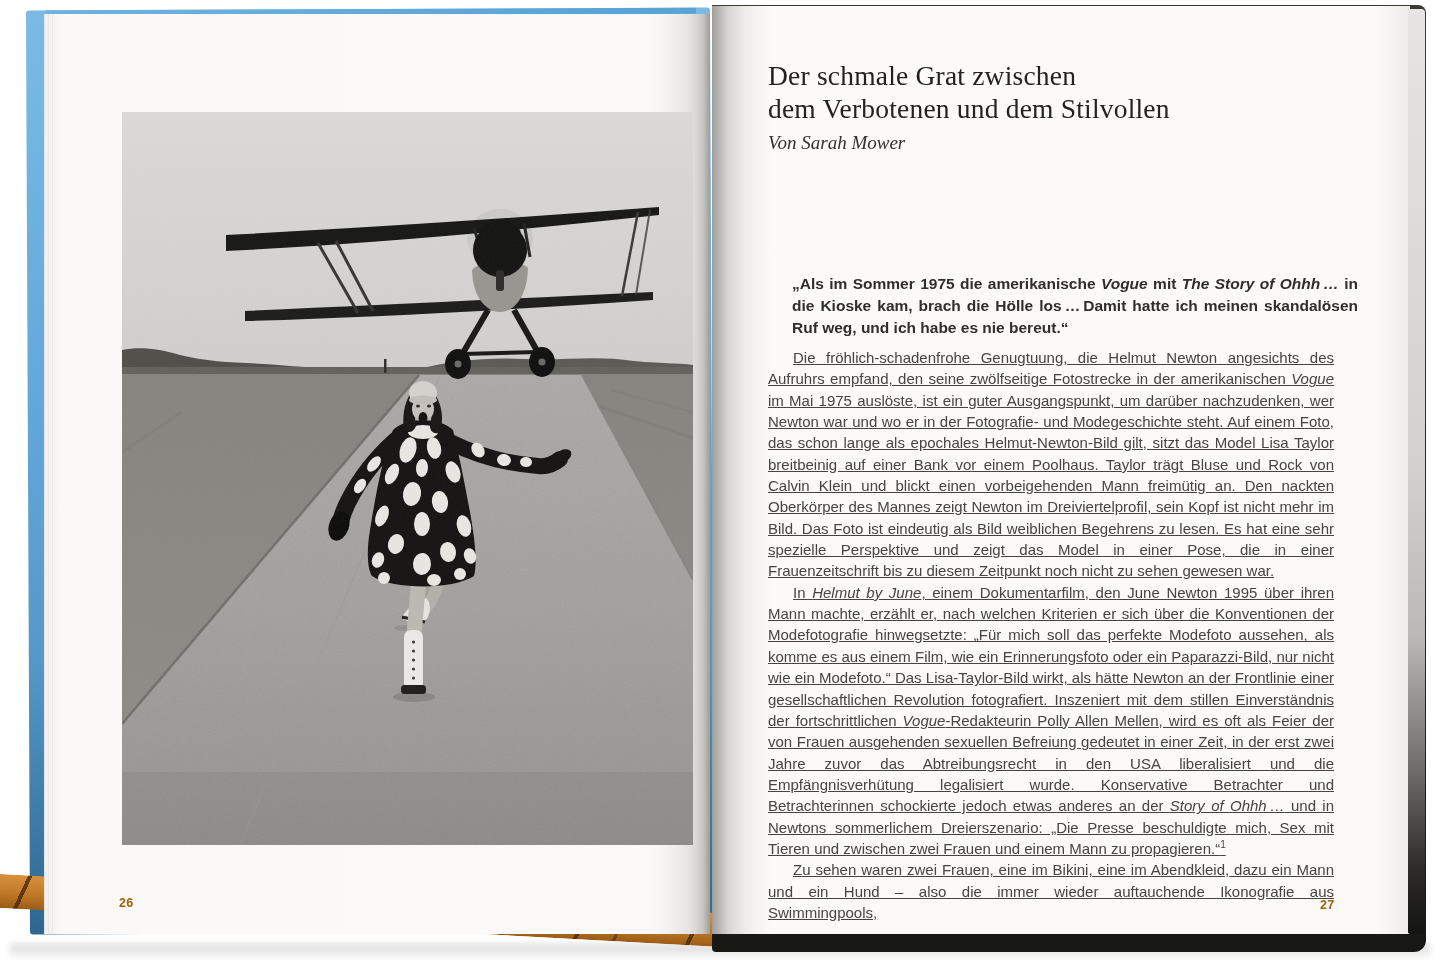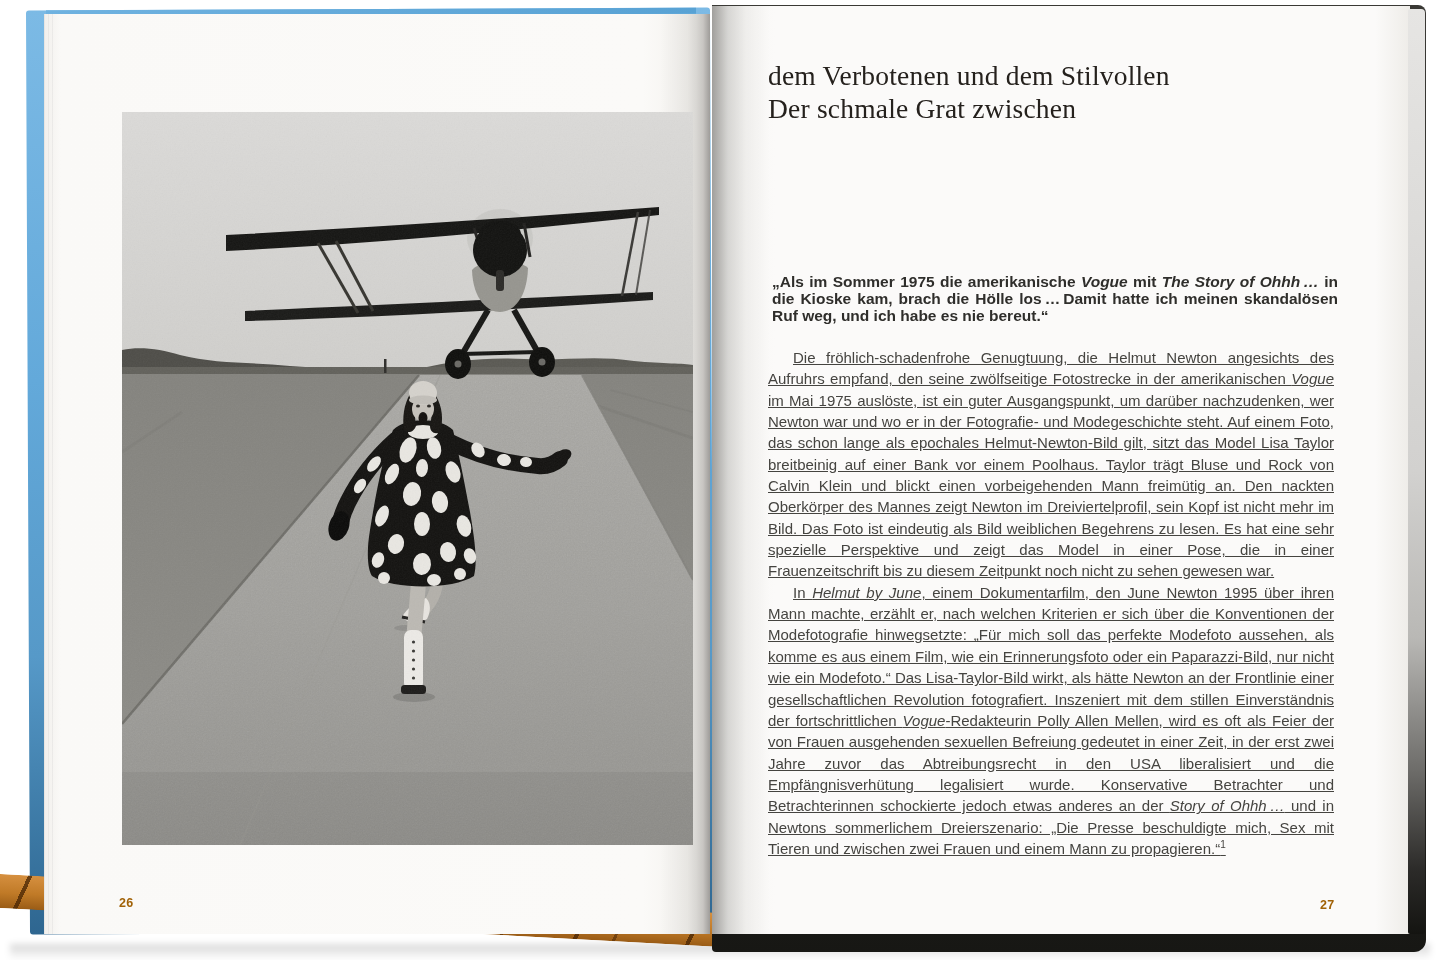--- a/index.html
+++ b/index.html
@@ -69,22 +69,22 @@
   .photo{position:absolute;left:122px;top:112px;width:571px;height:733px;z-index:3;}
   .photo svg{display:block;}
   .pagenum{position:absolute;z-index:5;font-size:12.5px;font-weight:bold;color:#a16207;letter-spacing:.4px;}
   .pn-left{left:119px;top:896px;}
   .pn-right{left:1320px;top:898px;}
   
   .title-block{position:absolute;left:768px;top:60px;width:580px;z-index:5;color:#25211d;}
   .title-line{display:block;font-family:"Liberation Serif",serif;font-size:27.5px;line-height:32.5px;font-weight:normal;letter-spacing:.2px;}
   .byline{margin-top:7px;font-family:"Liberation Serif",serif;font-style:italic;font-size:19px;color:#33302c;}
   .lead{
-    position:absolute;left:772px;top:273px;width:566px;z-index:5;
-    font-size:15.5px;line-height:17px;font-weight:bold;color:#2f2e2b;text-align:justify;
+    position:absolute;left:792px;top:273px;width:566px;z-index:5;
+    font-size:15.5px;line-height:22px;font-weight:bold;color:#2f2e2b;text-align:justify;
   }
   .bodytext{
     position:absolute;left:768px;top:347px;width:566px;z-index:5;
     font-size:15px;line-height:21.35px;color:#454440;text-align:justify;
   }
   .bodytext p{margin:0;text-indent:25px;text-decoration:underline;}
   .it{font-style:italic;}
   sup{font-size:10px;line-height:0;vertical-align:super;}
 </style>
 </head>
@@ -236,22 +236,24 @@
 
     <rect x="0" y="0" width="571" height="733" filter="url(#grain)" opacity=".07"></rect>
     <rect x="0" y="660" width="571" height="73" fill="#000" opacity=".05"></rect>
   </svg>
 </div>
 
 <div class="pagenum pn-left">26</div>
 <div class="pagenum pn-right">27</div>
 
 <div class="title-block">
+  <span class="title-line">Der schmale Grat zwischen</span>
   <span class="title-line">dem Verbotenen und dem Stilvollen</span>
-  <span class="title-line">Der schmale Grat zwischen</span>
+  <div class="byline">Von Sarah Mower</div>
 </div>
 
 <div class="lead"><span>„Als im Sommer 1975 die amerikanische </span><span class="it">Vogue</span><span> mit </span><span class="it">The Story of Ohhh …</span><span> in die Kioske kam, brach die Hölle los … Damit hatte ich meinen skandalösen Ruf weg, und ich habe es nie bereut.“</span></div>
 
 <div class="bodytext">
     <p><span>Die fröhlich-schadenfrohe Genugtuung, die Helmut Newton angesichts des Aufruhrs empfand, den seine zwölfseitige Fotostrecke in der amerikanischen </span><span class="it">Vogue</span><span> im Mai 1975 auslöste, ist ein guter Ausgangspunkt, um darüber nachzudenken, wer Newton war und wo er in der Fotografie- und Modegeschichte steht. Auf einem Foto, das schon lange als epochales Helmut-Newton-Bild gilt, sitzt das Model Lisa Taylor breitbeinig auf einer Bank vor einem Poolhaus. Taylor trägt Bluse und Rock von Calvin Klein und blickt einen vorbeigehenden Mann freimütig an. Den nackten Oberkörper des Mannes zeigt Newton im Dreiviertelprofil, sein Kopf ist nicht mehr im Bild. Das Foto ist eindeutig als Bild weiblichen Begehrens zu lesen. Es hat eine sehr spezielle Perspektive und zeigt das Model in einer Pose, die in einer Frauenzeitschrift bis zu diesem Zeitpunkt noch nicht zu sehen gewesen war.</span></p>
     <p><span>In </span><span class="it">Helmut by June</span><span>, einem Dokumentarfilm, den June Newton 1995 über ihren Mann machte, erzählt er, nach welchen Kriterien er sich über die Konventionen der Modefotografie hinwegsetzte: „Für mich soll das perfekte Modefoto aussehen, als komme es aus einem Film, wie ein Erinnerungsfoto oder ein Paparazzi-Bild, nur nicht wie ein Modefoto.“ Das Lisa-Taylor-Bild wirkt, als hätte Newton an der Frontlinie einer gesellschaftlichen Revolution fotografiert. Inszeniert mit dem stillen Einverständnis der fortschrittlichen </span><span class="it">Vogue</span><span>-Redakteurin Polly Allen Mellen, wird es oft als Feier der von Frauen ausgehenden sexuellen Befreiung gedeutet in einer Zeit, in der erst zwei Jahre zuvor das Abtreibungsrecht in den USA liberalisiert und die Empfängnisverhütung legalisiert wurde. Konservative Betrachter und Betrachterinnen schockierte jedoch etwas anderes an der </span><span class="it">Story of Ohhh …</span><span> und in Newtons sommerlichem Dreierszenario: „Die Presse beschuldigte mich, Sex mit Tieren und zwischen zwei Frauen und einem Mann zu propagieren.“</span><sup>1</sup></p>
+    <p><span>Zu sehen waren zwei Frauen, eine im Bikini, eine im Abendkleid, dazu ein Mann und ein Hund – also die immer wieder auftauchende Ikonografie aus Swimmingpools,</span></p>
   </div>
 
 </body></html>

